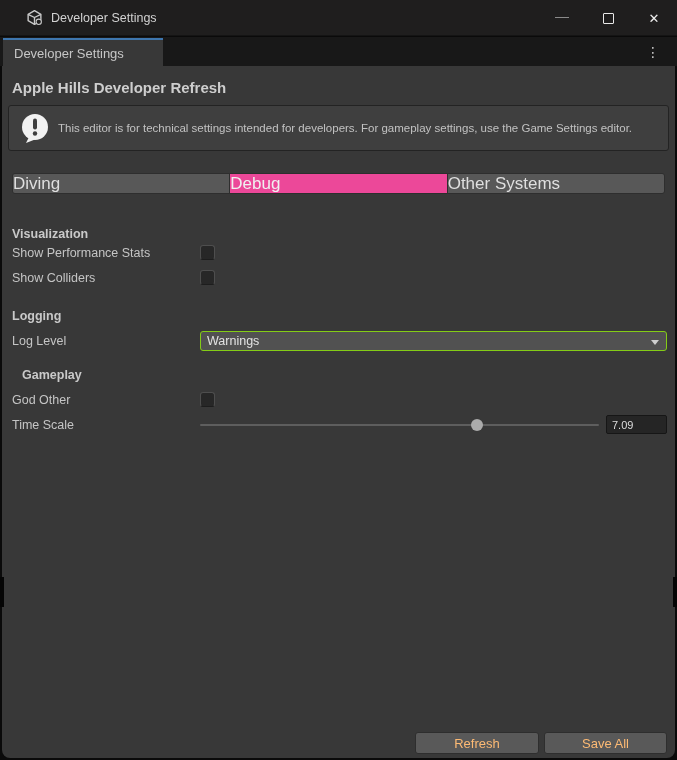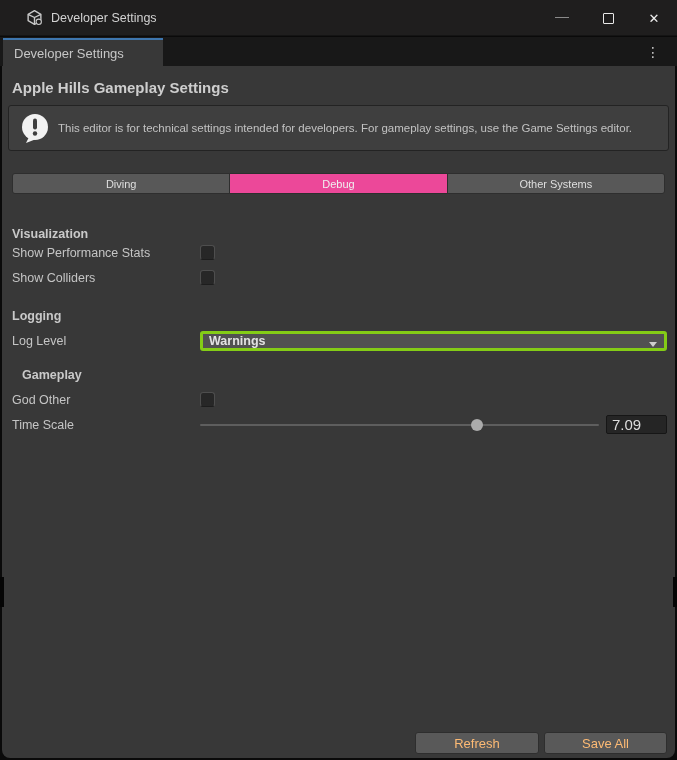--- a/index.html
+++ b/index.html
@@ -68,22 +68,22 @@
     margin-left:7px; font-size:11.5px; line-height:15px; color:#c2c2c2;
     max-width:588px;
   }
 
   
   .seg-toolbar {
     margin:22px 10px 0 10px; height:21px; display:flex;
     border-radius:3px; overflow:hidden; border:1px solid #2e2e2e;
   }
   .seg-btn {
-    flex:1; background:#585858; color:#dfdfdf; font-size:11px;
-    display:flex; align-items:center; justify-content:center;
+    flex:1; background:#585858; color:#dfdfdf; font-size:17px;
+    display:flex; align-items:center; 
     border-right:1px solid #2e2e2e; cursor:default;
   }
   .seg-btn:last-child { border-right:none; }
   .seg-btn.selected { background:#ec4899; color:#f0f0f0; }
 
   
   .section-title {
     margin-left:10px; font-size:12.5px; font-weight:bold; color:#c9c9c9;
     line-height:16px;
   }
@@ -100,43 +100,43 @@
   .row .controls { flex:1; display:flex; align-items:center; height:100%; }
 
   .checkbox {
     width:15px; height:15px; background:#272727;
     border:1px solid #4e4e4e; border-bottom-color:#1d1d1d; border-radius:3px;
     cursor:default;
   }
 
   .dropdown {
     width:100%; height:20px; background:#515151;
-    border:3px solid #84cc16; border-radius:3px;
+    border:1px solid #84cc16; border-radius:3px;
     display:flex; align-items:center; position:relative;
-    padding-left:6px; font-size:12.5px; color:#e2e2e2; cursor:default;font-weight:bold;
+    padding-left:6px; font-size:12.5px; color:#e2e2e2; cursor:default;
   }
   .dropdown .dd-arrow {
     position:absolute; right:7px; top:8px;
     width:0; height:0; border-left:4px solid transparent;
     border-right:4px solid transparent; border-top:5px solid #cfcfcf;
   }
 
   .slider-wrap { flex:1; position:relative; height:100%; margin-right:7px; cursor:default; }
   .slider-track {
     position:absolute; left:0; right:0; top:50%; height:2px; margin-top:-1px;
     background:#5e5e5e; border-radius:1px;
   }
   .slider-handle {
     position:absolute; top:50%; width:12px; height:12px; margin:-6px 0 0 -6px;
     background:#ababab; border-radius:50%;
   }
   .value-box {
     width:61px; flex:0 0 61px; height:19px; background:#252525;
     border:1px solid #161616; border-radius:2px;
-    font-size:15px; color:#dddddd; display:flex; align-items:center;
+    font-size:11px; color:#dddddd; display:flex; align-items:center;
     padding-left:5px; cursor:text;
   }
 
   
   .footer-buttons {
     position:absolute; right:8px; bottom:4px; display:flex; gap:5px;
   }
   .footer-btn {
     height:22px; background:#595959; border:1px solid #2e2e2e; border-radius:3px;
     color:#fdba74; font-size:13px; display:flex; align-items:center; justify-content:center;
@@ -179,21 +179,21 @@
     <div class="editor-tab">
       <span>Developer Settings</span>
     </div>
     <div class="kebab">
       <span>⋮</span>
     </div>
   </div>
 
   <div class="content">
 
-    <div class="page-heading">Apple Hills Gameplay Settings</div>
+    <div class="page-heading">Apple Hills Developer Refresh</div>
 
     <div class="helpbox">
       <span class="hb-icon">
         <svg width="32" height="32" viewBox="0 0 32 32">
           <circle cx="16" cy="15" r="13" fill="#f2f2f2"></circle>
           <path d="M10 25 L7 31 L16 27.5 Z" fill="#f2f2f2"></path>
           <rect x="14" y="6.5" width="4" height="11" rx="2" fill="#3f3f3f"></rect>
           <circle cx="16" cy="21.5" r="2.2" fill="#3f3f3f"></circle>
         </svg>
       </span>

